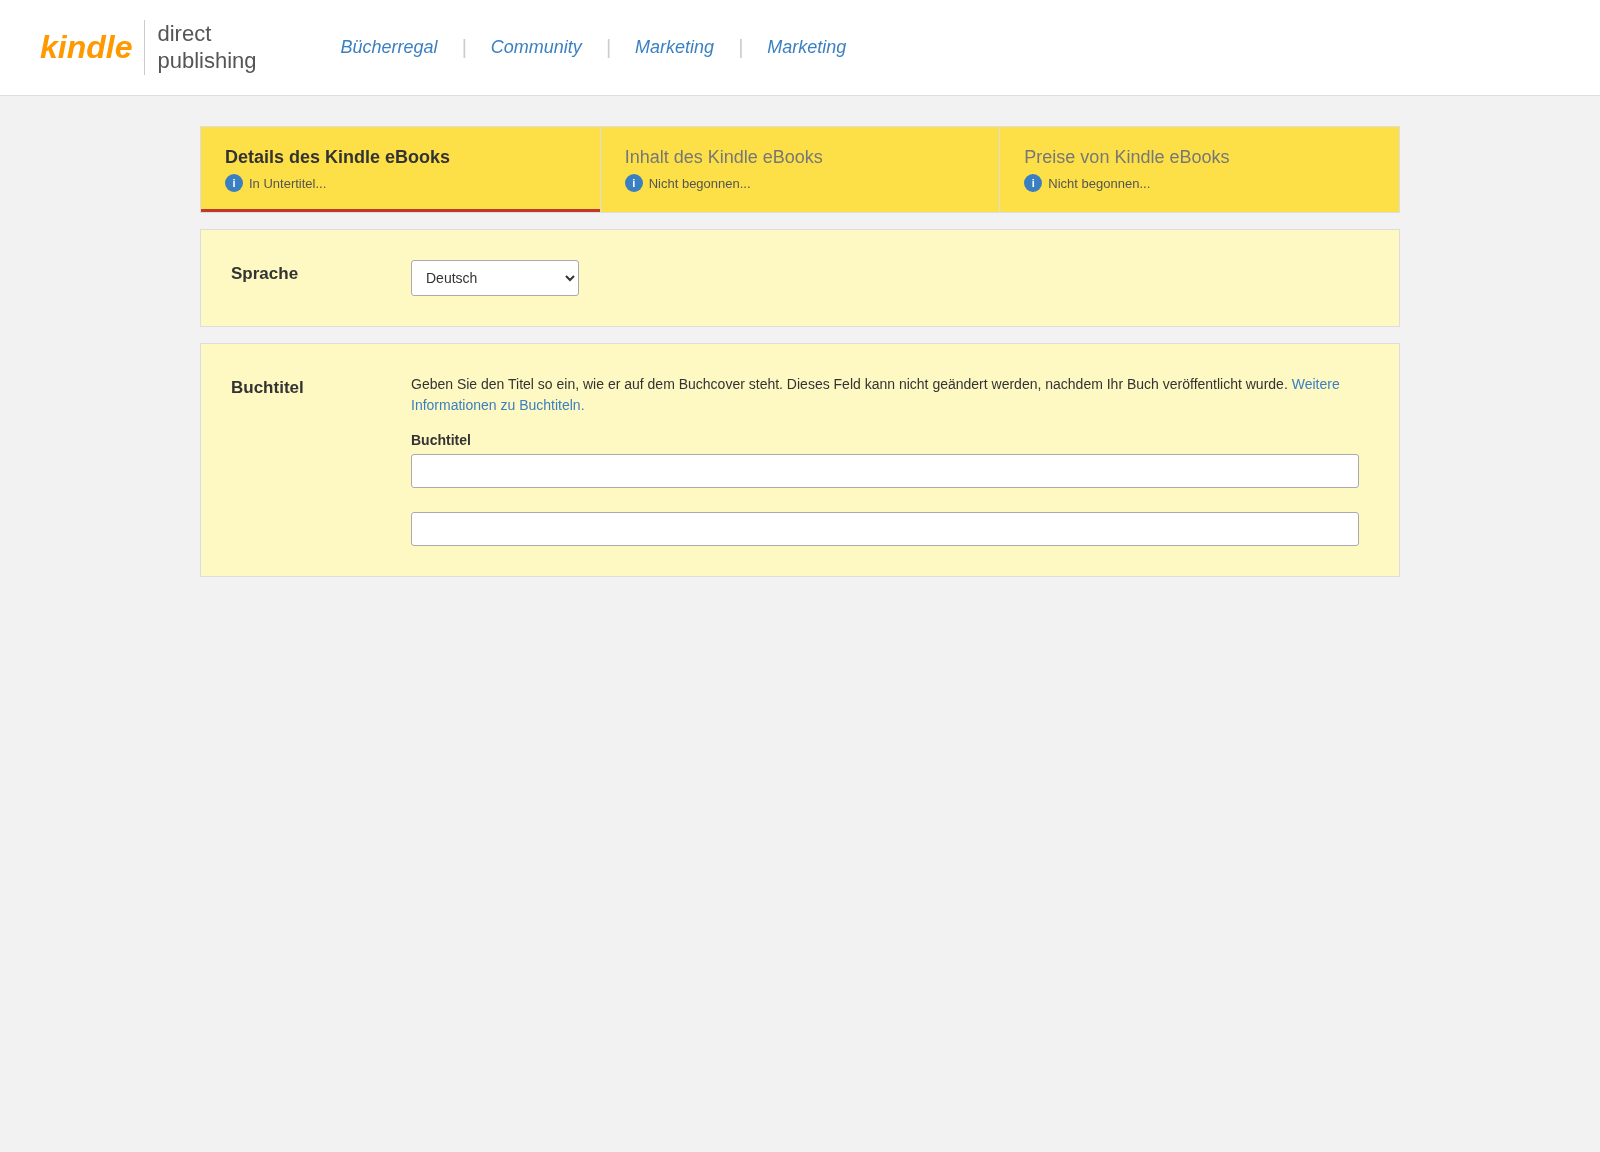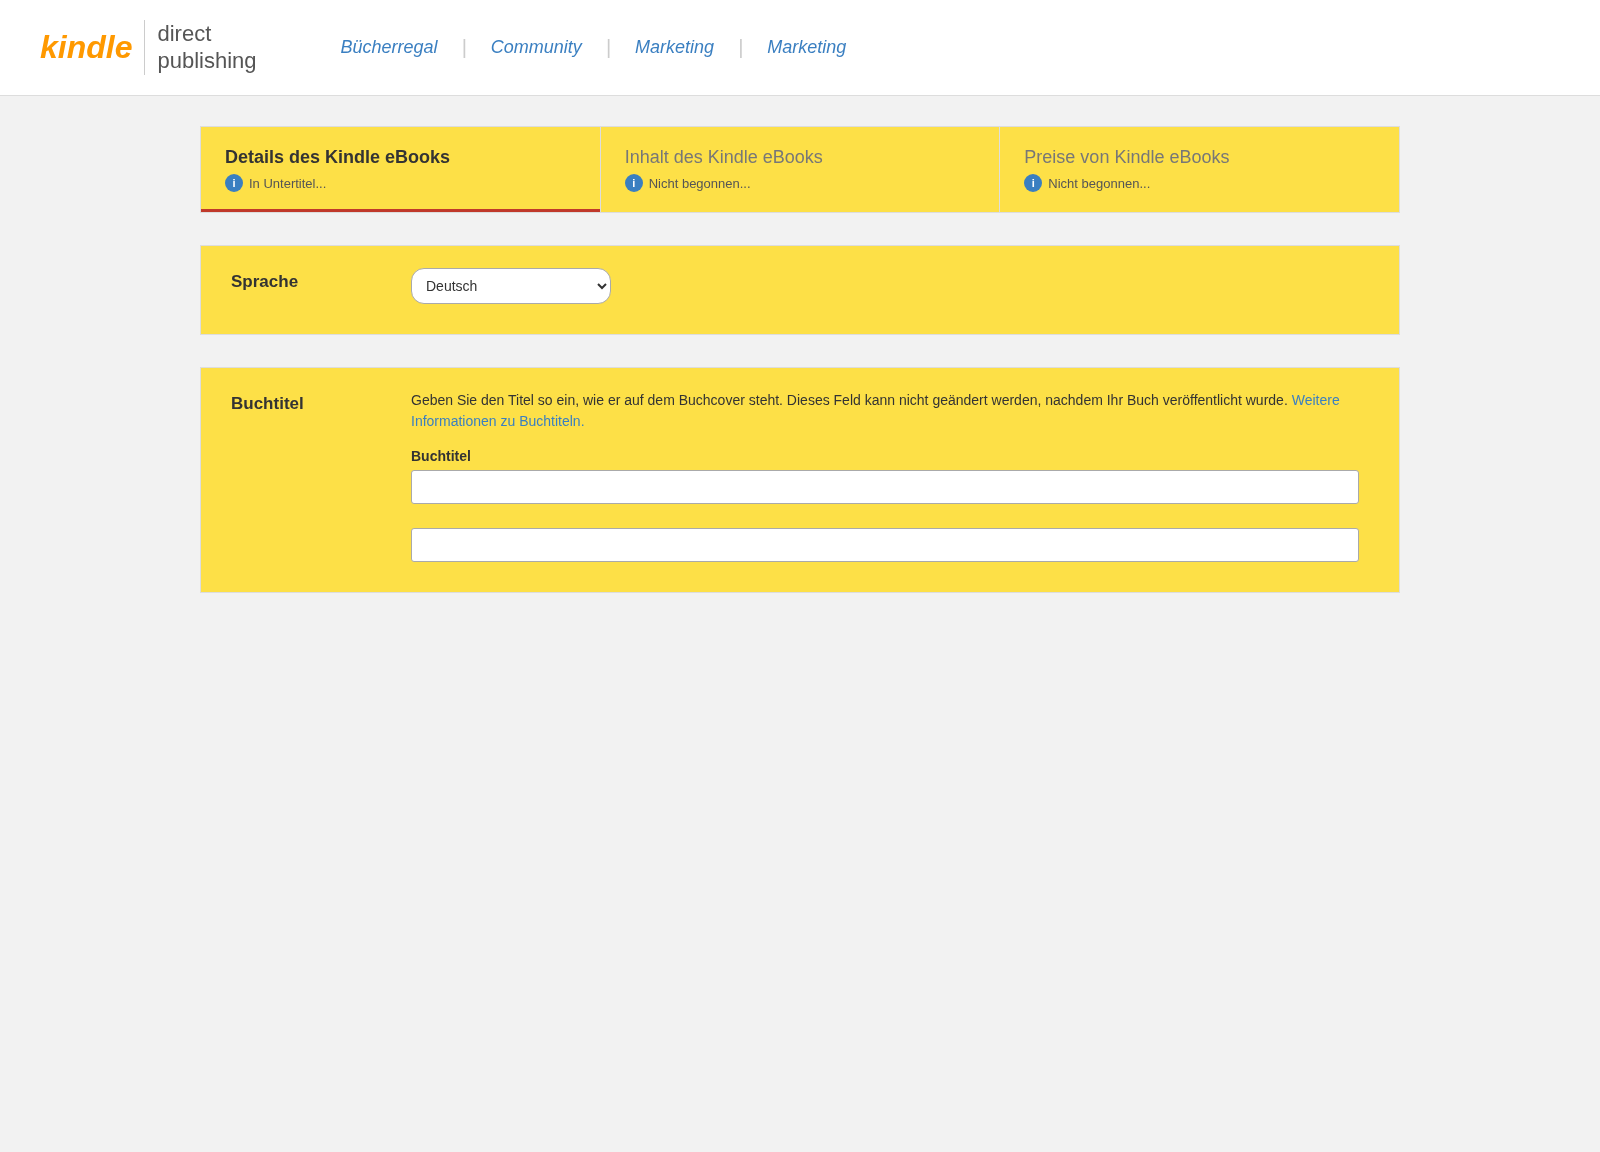--- a/index.html
+++ b/index.html
@@ -110,24 +110,24 @@
       display: inline-flex;
       align-items: center;
       justify-content: center;
       font-size: 11px;
       font-weight: bold;
       flex-shrink: 0;
     }
 
     
     .form-section {
-      background: #fde047;
+      background: #fef9c3;
       border: 1px solid #ddd;
-      margin-top: 32px;
-      padding: 22px 40px 30px 30px;
+      margin-top: 16px;
+      padding: 30px 40px 30px 30px;
       display: flex;
       gap: 40px;
     }
     .section-label {
       min-width: 140px;
       font-size: 17px;
       font-weight: bold;
       color: #333;
       padding-top: 4px;
     }
@@ -140,24 +140,24 @@
       line-height: 1.5;
       margin-bottom: 16px;
     }
     .section-description a, .info-link {
       color: #3a7fc1;
       text-decoration: none;
     }
 
     
     .language-select {
-      width: 200px;
+      width: 168px;
       padding: 8px 10px;
       border: 1px solid #aaa;
-      border-radius: 13px;
+      border-radius: 3px;
       font-size: 14px;
       color: #333;
       background: #fff;
       cursor: pointer;
       appearance: auto;
     }
 
     
     .field-label {
       font-size: 14px;

